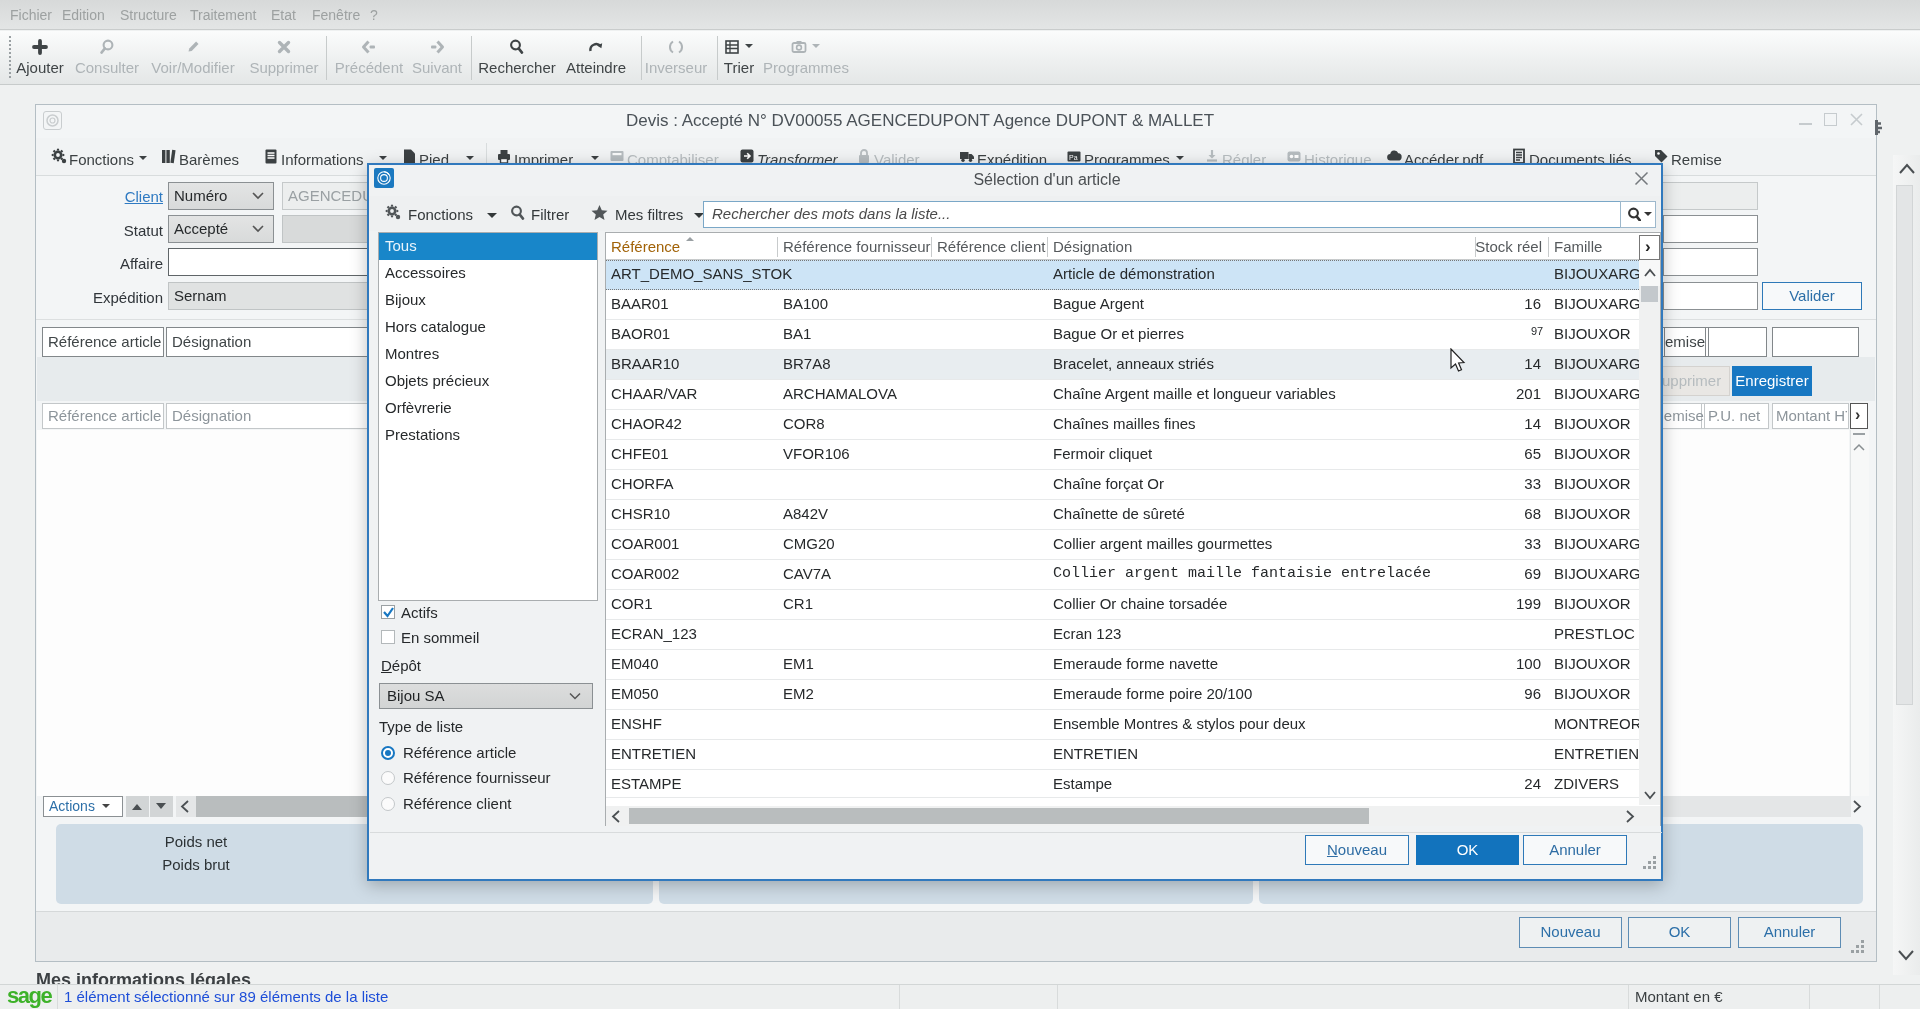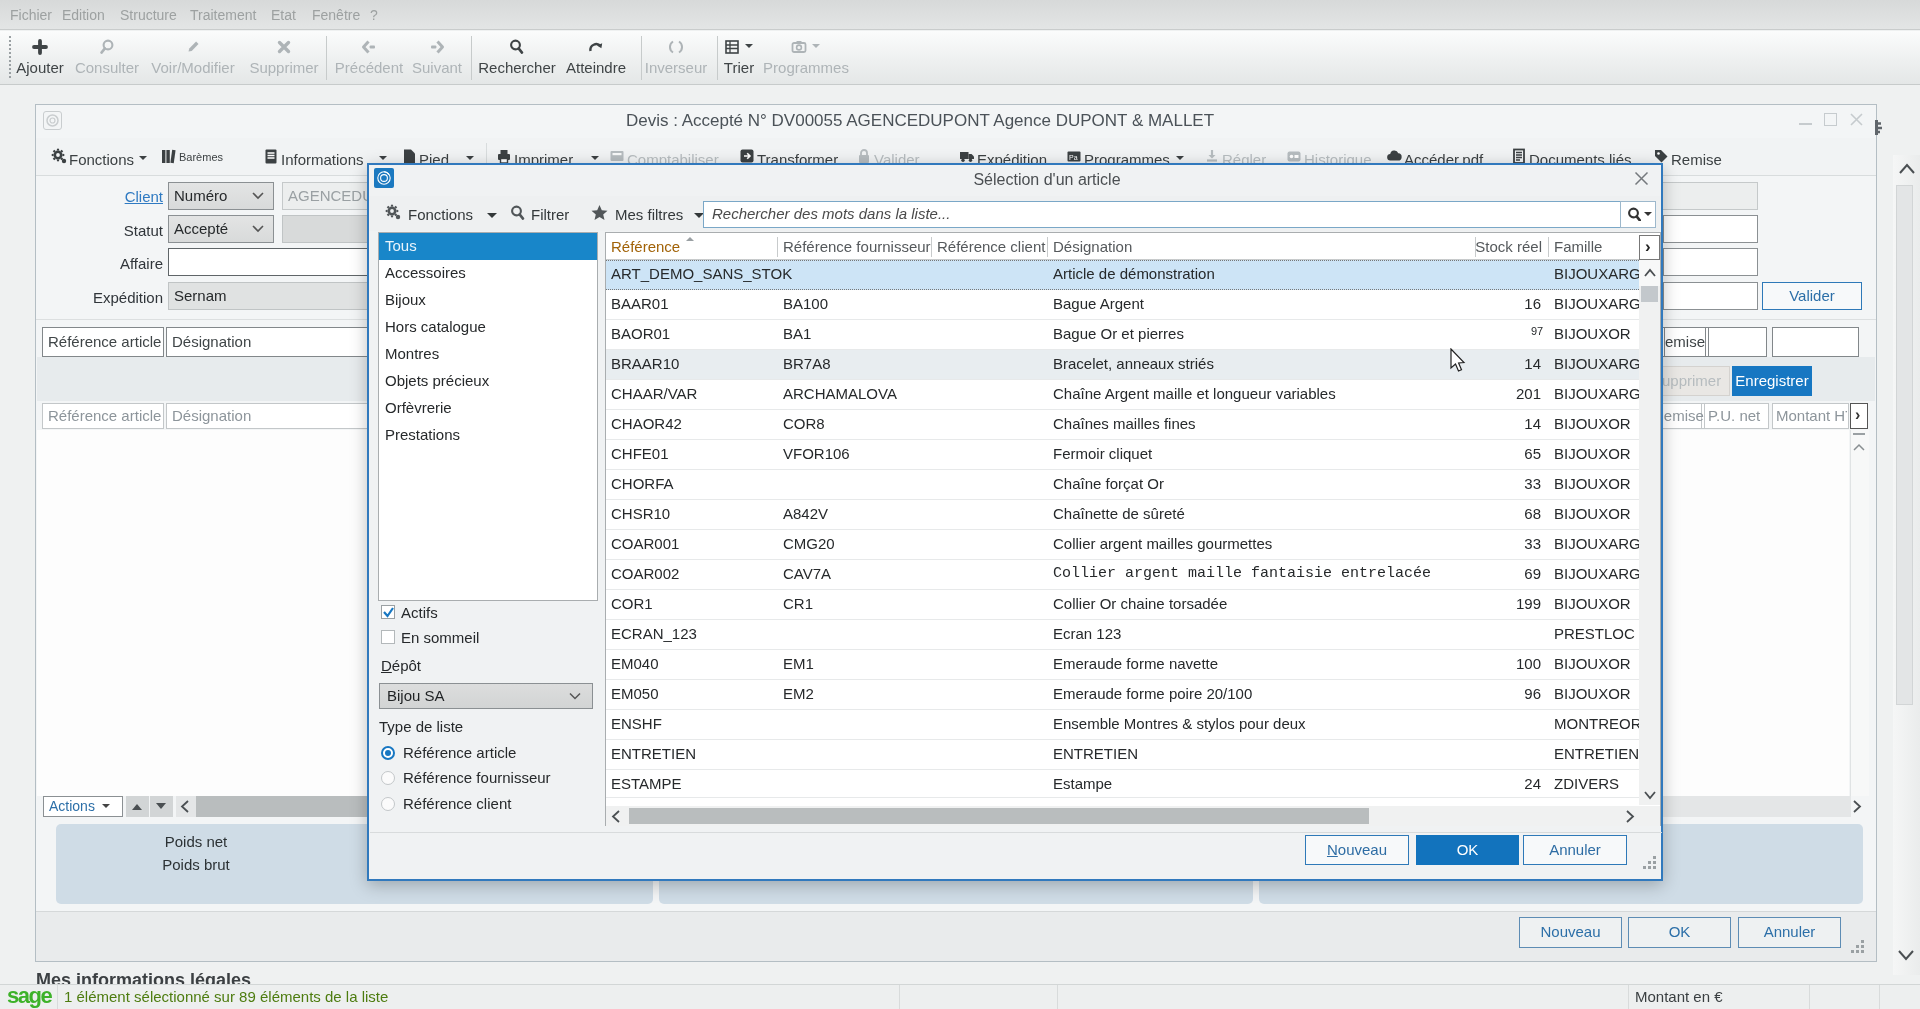--- a/index.html
+++ b/index.html
@@ -109,21 +109,21 @@
         </g>
         <circle cx="13" cy="13" r="2.2" fill="#3c4143"></circle>
       </svg>
 <div class="abs txt" style="left:33px;top:46px;font-size:15px;color:#3c4143;">Fonctions</div>
 <div class="abs" style="left:103px;top:51px;width:0;height:0;border-left:4px solid transparent;border-right:4px solid transparent;border-top:4px solid #3c4143;"></div>
 <svg class="abs" style="left:125px;top:43px;" width="16" height="16" viewBox="0 0 16 16">
         <rect x="1" y="2" width="3.4" height="13" fill="#3c4143"></rect>
         <rect x="5.4" y="2" width="3.4" height="13" fill="#3c4143"></rect>
         <rect x="10.2" y="2" width="3.4" height="13" fill="#3c4143" transform="rotate(8 12 9)"></rect>
       </svg>
-<div class="abs txt" style="left:143px;top:46px;font-size:11px;color:#3c4143;">Barèmes</div>
+<div class="abs txt" style="left:143px;top:46px;font-size:15px;color:#3c4143;">Barèmes</div>
 <svg class="abs" style="left:227px;top:43px;" width="16" height="16" viewBox="0 0 16 16">
         <rect x="2.5" y="1.5" width="11" height="14" rx="1" fill="#3c4143"></rect>
         <path d="M4.5 5h7M4.5 7.5h7M4.5 10h7" stroke="#fff" stroke-width="1.3"></path>
       </svg>
 <div class="abs txt" style="left:245px;top:46px;font-size:15px;color:#3c4143;">Informations</div>
 <div class="abs" style="left:343px;top:51px;width:0;height:0;border-left:4px solid transparent;border-right:4px solid transparent;border-top:4px solid #3c4143;"></div>
 <svg class="abs" style="left:365px;top:43px;" width="16" height="16" viewBox="0 0 16 16">
         <path d="M3 1.5h7l4 4v9.5H3z" fill="#3c4143"></path>
       </svg>
 <div class="abs txt" style="left:383px;top:46px;font-size:15px;color:#3c4143;">Pied</div>
@@ -137,21 +137,21 @@
 <div class="abs" style="left:555px;top:51px;width:0;height:0;border-left:4px solid transparent;border-right:4px solid transparent;border-top:4px solid #3c4143;"></div>
 <svg class="abs" style="left:573px;top:43px;" width="16" height="16" viewBox="0 0 16 16">
         <rect x="1.5" y="3" width="13" height="10" rx="1" fill="#b6bcbf"></rect>
         <rect x="3.5" y="5" width="9" height="2.2" fill="#fff" opacity="0.9"></rect>
       </svg>
 <div class="abs txt" style="left:591px;top:46px;font-size:15px;color:#b6bcbf;">Comptabiliser</div>
 <svg class="abs" style="left:703px;top:43px;" width="16" height="16" viewBox="0 0 16 16">
         <rect x="1.5" y="1.5" width="13" height="13" rx="2" fill="#3c4143"></rect>
         <path d="M5 8h6M8.2 5.2L11 8l-2.8 2.8" stroke="#fff" stroke-width="1.6" fill="none"></path>
       </svg>
-<div class="abs txt" style="left:721px;top:46px;font-size:15px;color:#3c4143;">Transformer</div>
+<div class="abs txt" style="left:721px;top:46px;font-size:15px;color:#3c4143;font-style:italic;">Transformer</div>
 <svg class="abs" style="left:820px;top:43px;" width="16" height="16" viewBox="0 0 16 16">
         <rect x="3" y="7" width="10" height="8" rx="1" fill="#b6bcbf"></rect>
         <path d="M5 7V5a3 3 0 0 1 6 0v2" fill="none" stroke="#b6bcbf" stroke-width="1.8"></path>
       </svg>
 <div class="abs txt" style="left:838px;top:46px;font-size:15px;color:#b6bcbf;">Valider</div>
 <svg class="abs" style="left:923px;top:43px;" width="16" height="16" viewBox="0 0 16 16">
         <rect x="1" y="4" width="8.5" height="7" fill="#3c4143"></rect>
         <path d="M9.5 6h3l2.5 2.5V11h-5.5z" fill="#3c4143"></path>
         <circle cx="4" cy="12.3" r="1.7" fill="#3c4143"></circle>
         <circle cx="11.5" cy="12.3" r="1.7" fill="#3c4143"></circle>
@@ -292,21 +292,21 @@
     </svg>
 <div class="abs txt" style="left:36px;top:970px;font-size:18px;color:#3c4043;font-weight:bold;">Mes informations légales</div>
 <div class="abs" style="left:0px;top:984px;width:1920px;height:25px;background:#edefef;border-top:1px solid #d2d6d6;"></div>
 <div class="abs txt" style="left:7px;top:983px;font-size:22px;color:#3db229;font-weight:bold;letter-spacing:-1.5px;">sage</div>
 <div class="abs" style="left:57px;top:985px;width:1px;height:24px;background:#d8dbdb;"></div>
 <div class="abs" style="left:899px;top:985px;width:1px;height:24px;background:#d8dbdb;"></div>
 <div class="abs" style="left:1057px;top:985px;width:1px;height:24px;background:#d8dbdb;"></div>
 <div class="abs" style="left:1628px;top:985px;width:1px;height:24px;background:#d8dbdb;"></div>
 <div class="abs" style="left:1809px;top:985px;width:1px;height:24px;background:#d8dbdb;"></div>
 <div class="abs" style="left:1879px;top:985px;width:1px;height:24px;background:#d8dbdb;"></div>
-<div class="abs txt" style="left:64px;top:988px;font-size:15px;color:#4d7c0f;">1 élément sélectionné sur 89 éléments de la liste</div>
+<div class="abs txt" style="left:64px;top:988px;font-size:15px;color:#1d4ed8;">1 élément sélectionné sur 89 éléments de la liste</div>
 <div class="abs txt" style="left:1635px;top:988px;font-size:15px;color:#3a3f41;">Montant en €</div>
 <div class="abs" style="left:1893px;top:155px;width:27px;height:820px;background:linear-gradient(90deg,#f5f6f6,#eaecec);"></div>
 <div class="abs" style="left:1896px;top:185px;width:17px;height:520px;background:#e3e5e6;border:1px solid #d2d5d6;"></div>
 <svg class="abs" style="left:1899px;top:163px;" width="16" height="11" viewBox="0 0 16 11">
       <path d="M1 10l7-8 7 8" fill="none" stroke="#4a4f52" stroke-width="2"></path>
     </svg>
 <svg class="abs" style="left:1898px;top:950px;" width="16" height="11" viewBox="0 0 16 11">
       <path d="M1 1l7 8 7-8" fill="none" stroke="#4a4f52" stroke-width="2"></path>
     </svg>
 <div class="abs" style="left:367px;top:163px;width:1296px;height:718px;background:#f0f2f3;border:2px solid #3179bd;box-shadow:0 4px 16px rgba(0,0,0,0.25);">

